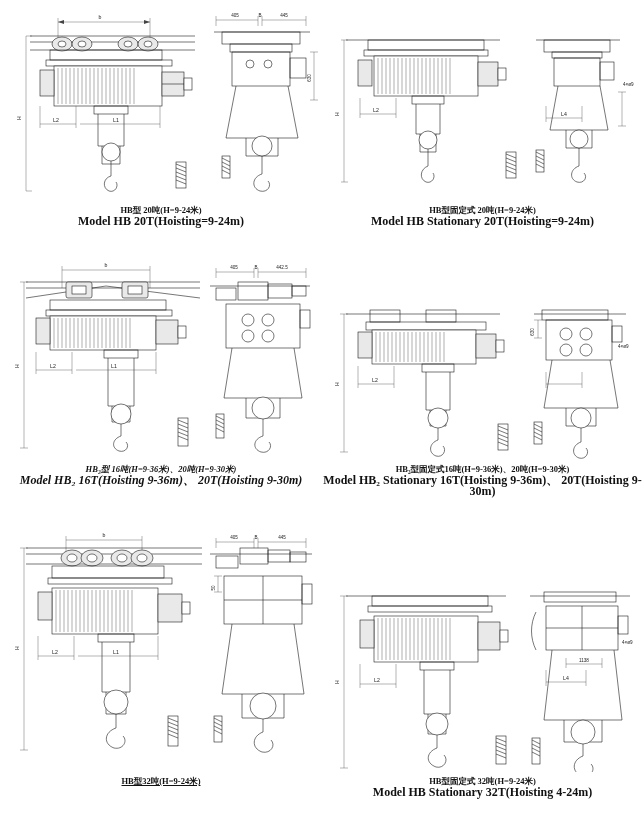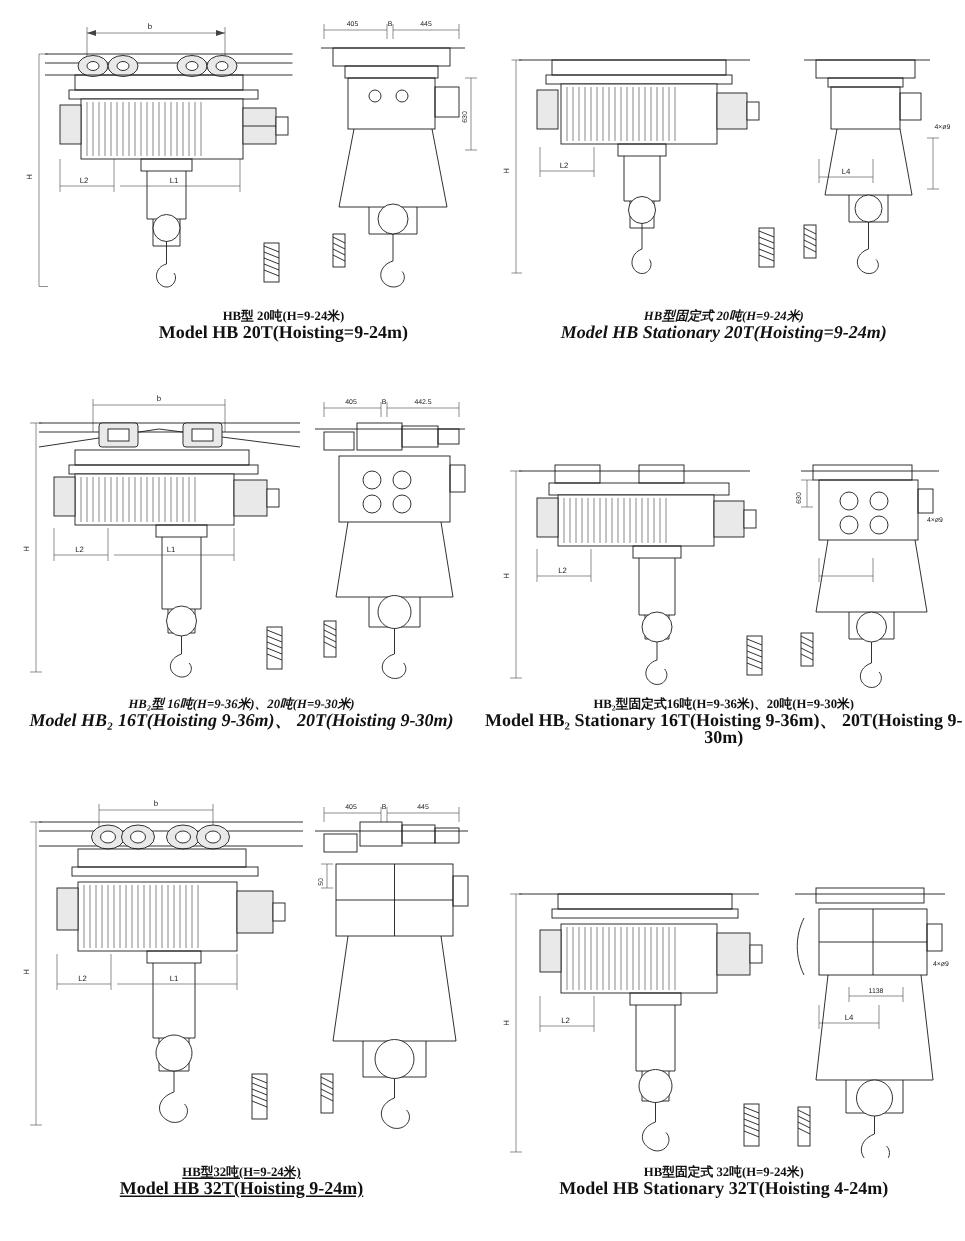--- a/index.html
+++ b/index.html
@@ -157,21 +157,21 @@
         <path d="M236 132 L236 150 L268 150 L268 132"></path>
       </g>
       <ellipse class="fillw" cx="252" cy="140" rx="10" ry="10"></ellipse>
       <path class="ln" d="M252 150 L252 168 C 242 171 241 182 250 185 C 258 187 262 179 258 175"></path>
       <g class="ln">
         <rect x="212" y="150" width="8" height="22"></rect>
         <path d="M212 152 L220 156 M212 156 L220 160 M212 160 L220 164 M212 164 L220 168"></path>
       </g>
     </svg>
   </div>
-  <div class="caption" style="left:0;top:205px;width:322px;padding-left:28px;">
+  <div class="caption" style="left:0;top:205px;width:322px;">
     <div class="cn">HB型 20吨(H=9-24米)</div>
     <div class="en">Model HB 20T(Hoisting=9-24m)</div>
   </div>
 
   <div class="panel" style="left:330px;top:6px;width:305px;height:200px;">
     <svg width="305" height="200" viewBox="0 0 305 200">
 
       <g class="ln">
         <line x1="16" y1="34" x2="170" y2="34"></line>
         <rect x="38" y="34" width="116" height="10"></rect>
@@ -252,21 +252,21 @@
         <path d="M236 124 L236 142 L262 142 L262 124"></path>
       </g>
       <ellipse class="fillw" cx="249" cy="133" rx="9" ry="9"></ellipse>
       <path class="ln" d="M249 142 L249 160 C 240 163 239 173 247 176 C 254 178 258 171 254 167"></path>
       <g class="ln">
         <rect x="206" y="144" width="8" height="22"></rect>
         <path d="M206 146 L214 150 M206 150 L214 154 M206 154 L214 158 M206 158 L214 162"></path>
       </g>
     </svg>
   </div>
-  <div class="caption" style="left:322px;top:205px;width:321px;font-style:italic;">
+  <div class="caption" style="left:322px;top:205px;width:321px;">
     <div class="cn">HB型固定式 20吨(H=9-24米)</div>
     <div class="en">Model HB Stationary 20T(Hoisting=9-24m)</div>
   </div>
 
   <div class="panel" style="left:10px;top:258px;width:312px;height:205px;">
     <svg width="312" height="205" viewBox="0 0 312 205">
       <g class="dim">
         <line x1="52" y1="12" x2="140" y2="12"></line>
         <line x1="52" y1="8" x2="52" y2="30"></line>
         <line x1="140" y1="8" x2="140" y2="30"></line>
@@ -597,21 +597,20 @@
       <ellipse class="fillw" cx="253" cy="178" rx="13" ry="13"></ellipse>
       <path class="ln" d="M253 191 L253 204 C 242 208 241 220 252 224 C 261 226 266 217 261 212"></path>
       <g class="ln">
         <rect x="204" y="188" width="8" height="26"></rect>
         <path d="M204 190 L212 194 M204 194 L212 198 M204 198 L212 202 M204 202 L212 206"></path>
       </g>
     </svg>
   </div>
   <div class="caption" style="left:0;top:776px;width:322px;text-decoration:underline;">
     <div class="cn">HB型32吨(H=9-24米)</div>
-    <div class="en">Model HB 32T(Hoisting 9-24m)</div>
   </div>
 
   <div class="panel" style="left:330px;top:572px;width:305px;height:200px;">
     <svg width="305" height="200" viewBox="0 0 305 200">
       <g class="ln">
         <line x1="16" y1="24" x2="176" y2="24"></line>
         <rect x="42" y="24" width="116" height="10"></rect>
         <rect x="38" y="34" width="124" height="6"></rect>
       </g>
       <rect class="fillw" x="44" y="44" width="104" height="46"></rect>

